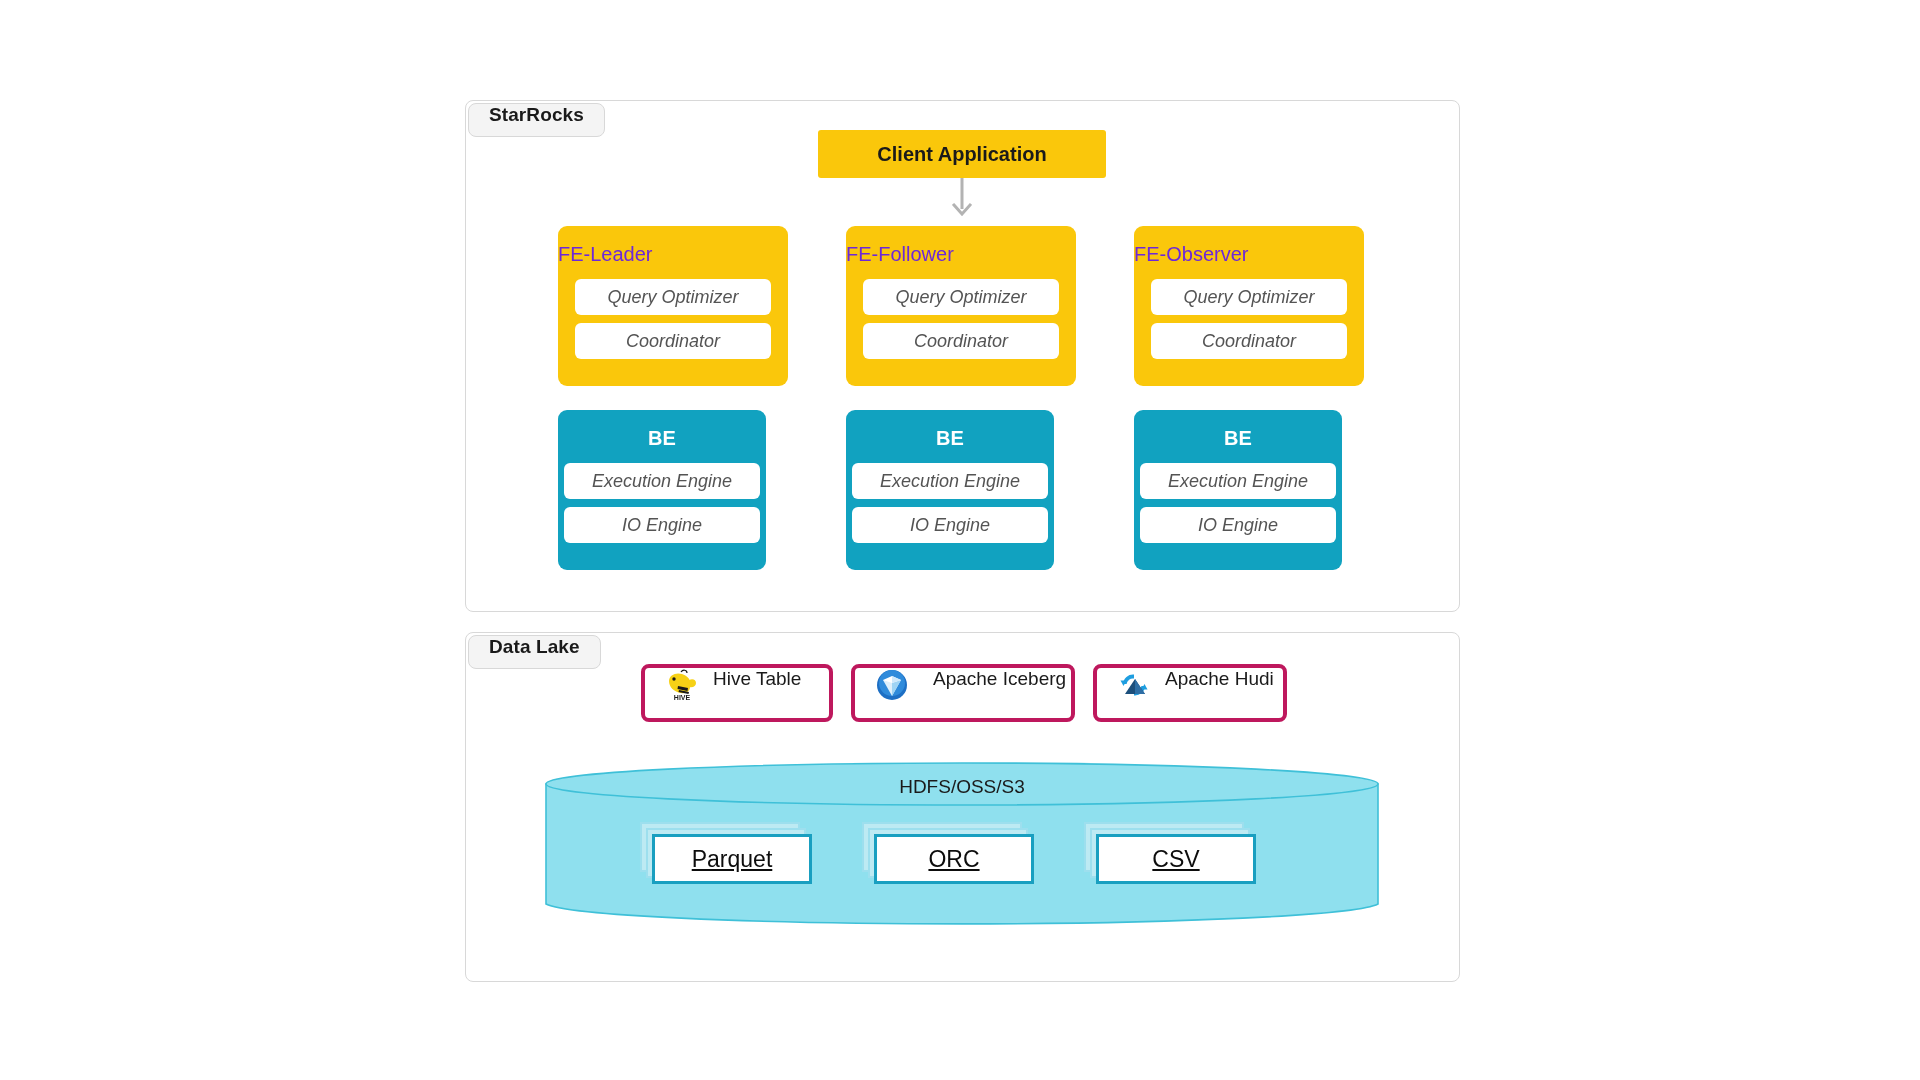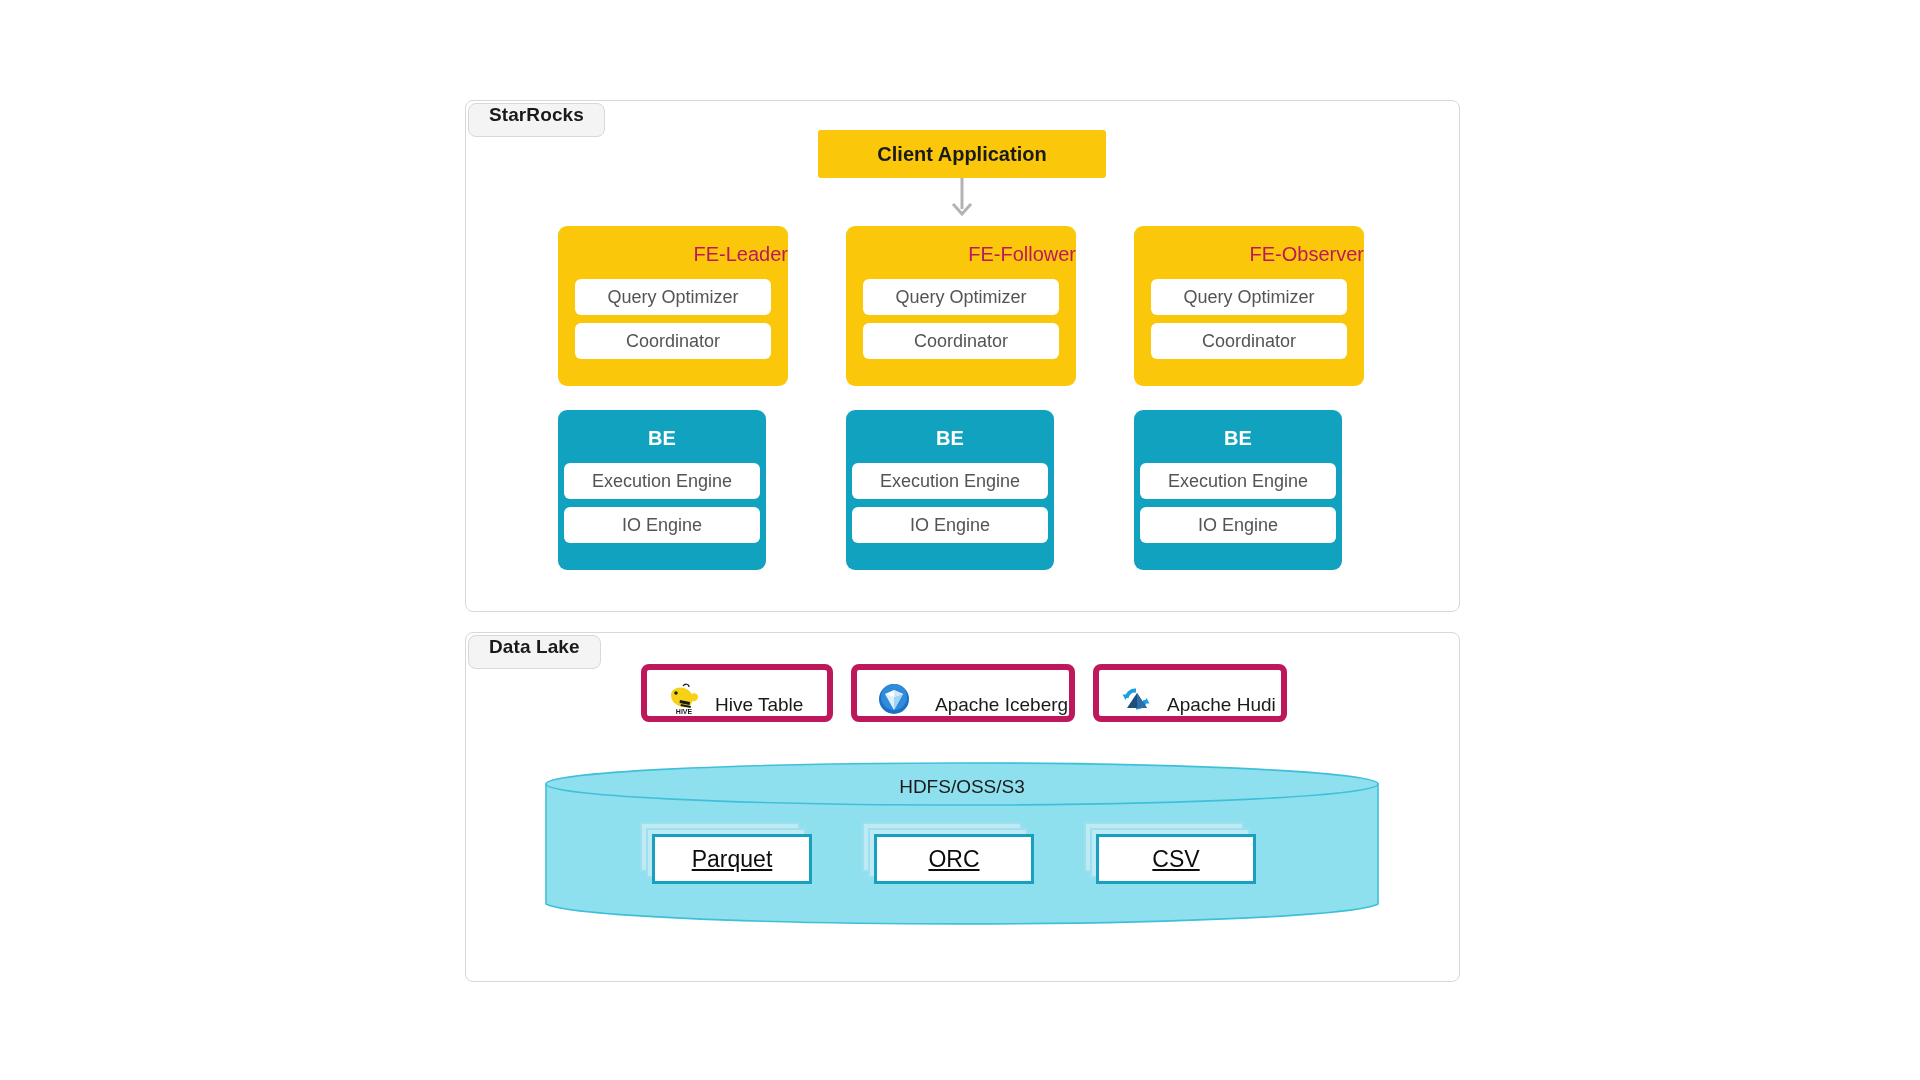--- a/index.html
+++ b/index.html
@@ -78,23 +78,23 @@
     height: 160px;
     background: #fac70b;
     border-radius: 9px;
     padding-top: 11px;
   }
   #fe-leader   { left: 558px;  top: 226px; }
   #fe-follower { left: 846px;  top: 226px; }
   #fe-observer { left: 1134px; top: 226px; }
 
   .fe-title {
-    text-align: right;
+    text-align: left;
     font-size: 20px;
-    color: #be185d;
+    color: #6d28d9;
     line-height: 34px;
     height: 34px;
   }
 
   
   .be-node {
     position: absolute;
     width: 208px;
     height: 160px;
     background: #11a2c0;
@@ -119,31 +119,32 @@
     width: 196px;
     height: 36px;
     background: #ffffff;
     border-radius: 6px;
     display: flex;
     align-items: center;
     justify-content: center;
     font-size: 18px;
     color: #545454;
     white-space: nowrap;
+    font-style: italic;
   }
 
   
   .format-pill {
     position: absolute;
     height: 58px;
     background: #ffffff;
-    border: 6px solid #be185d;
+    border: 4px solid #be185d;
     border-radius: 8px;
     display: flex;
-    align-items: flex-end;
+    align-items: flex-start;
     padding: 0 20px;
     gap: 14px;
   }
   #pill-hive    { left: 641px; top: 664px; width: 192px; }
   #pill-iceberg { left: 851px; top: 664px; width: 224px; gap: 24px; }
   #pill-hudi    { left: 1093px; top: 664px; width: 194px; }
 
   .pill-label {
     font-size: 19px;
     color: #1a1a1a;

